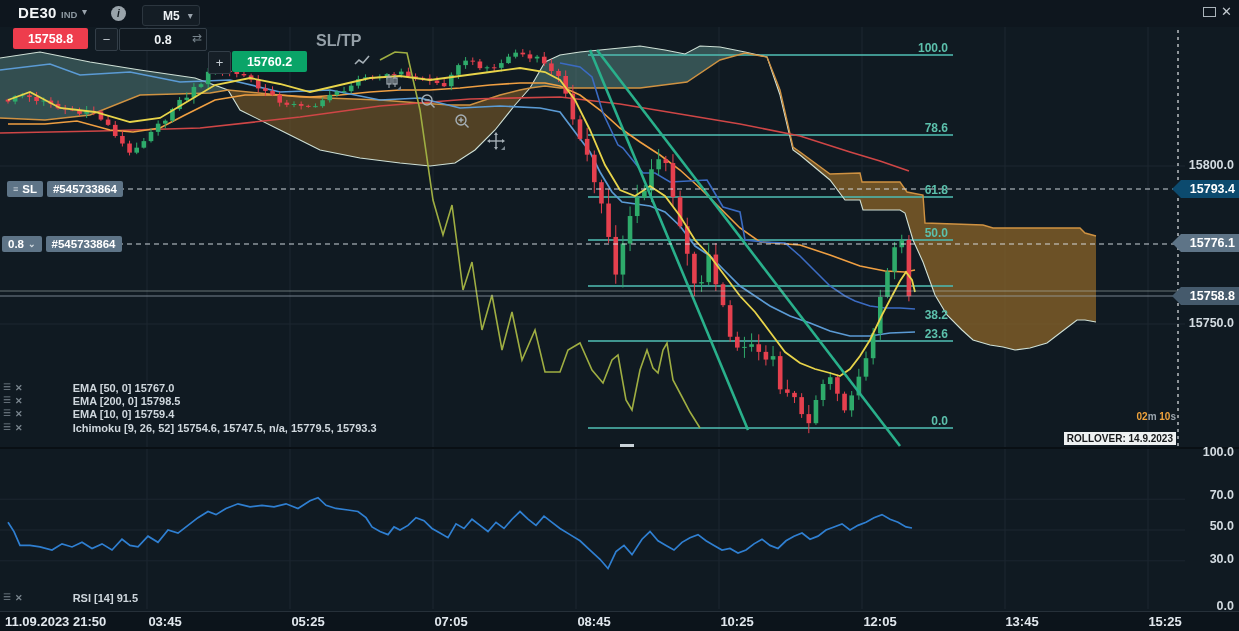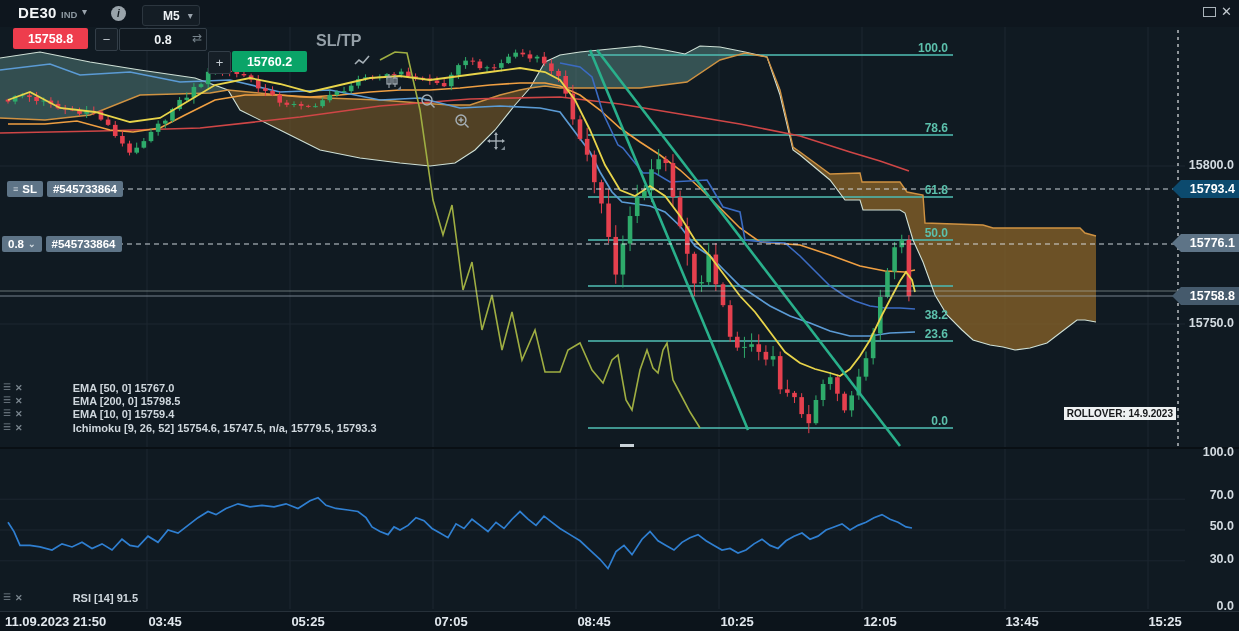--- a/index.html
+++ b/index.html
@@ -49,21 +49,21 @@
             font-size:12.5px;font-weight:bold;
             clip-path:polygon(0 50%,9px 0,100% 0,100% 100%,9px 100%);}
   .fiblbl{position:absolute;width:60px;text-align:right;font-size:12px;font-weight:600;color:#5cc0ac;}
   #timebar{position:absolute;left:0;top:611px;width:1239px;height:20px;background:#0c141b;
            border-top:1px solid #263039;}
   .timelbl{position:absolute;top:2px;font-size:13px;font-weight:600;color:#e2e8ee;white-space:nowrap;}
   
   #countdown{position:absolute;left:1040px;top:411px;width:136px;text-align:right;
              font-size:10px;font-weight:bold;}
   #countdown .num{color:#f0a33c;} #countdown .unit{color:#9aa4ad;}
-  #rollover{position:absolute;left:1000px;top:403px;width:176px;text-align:right;}
+  #rollover{position:absolute;left:1000px;top:428px;width:176px;text-align:right;}
   #rollover span{background:#eef1f2;color:#16181a;font-size:10px;font-weight:bold;padding:1px 3px;}
 </style>
 </head>
 <body>
 
 <div id="app">
 
   <svg id="chart" class="abs" style="left:0;top:0;" width="1239" height="631">
       <defs>
         <clipPath id="mainclip">

